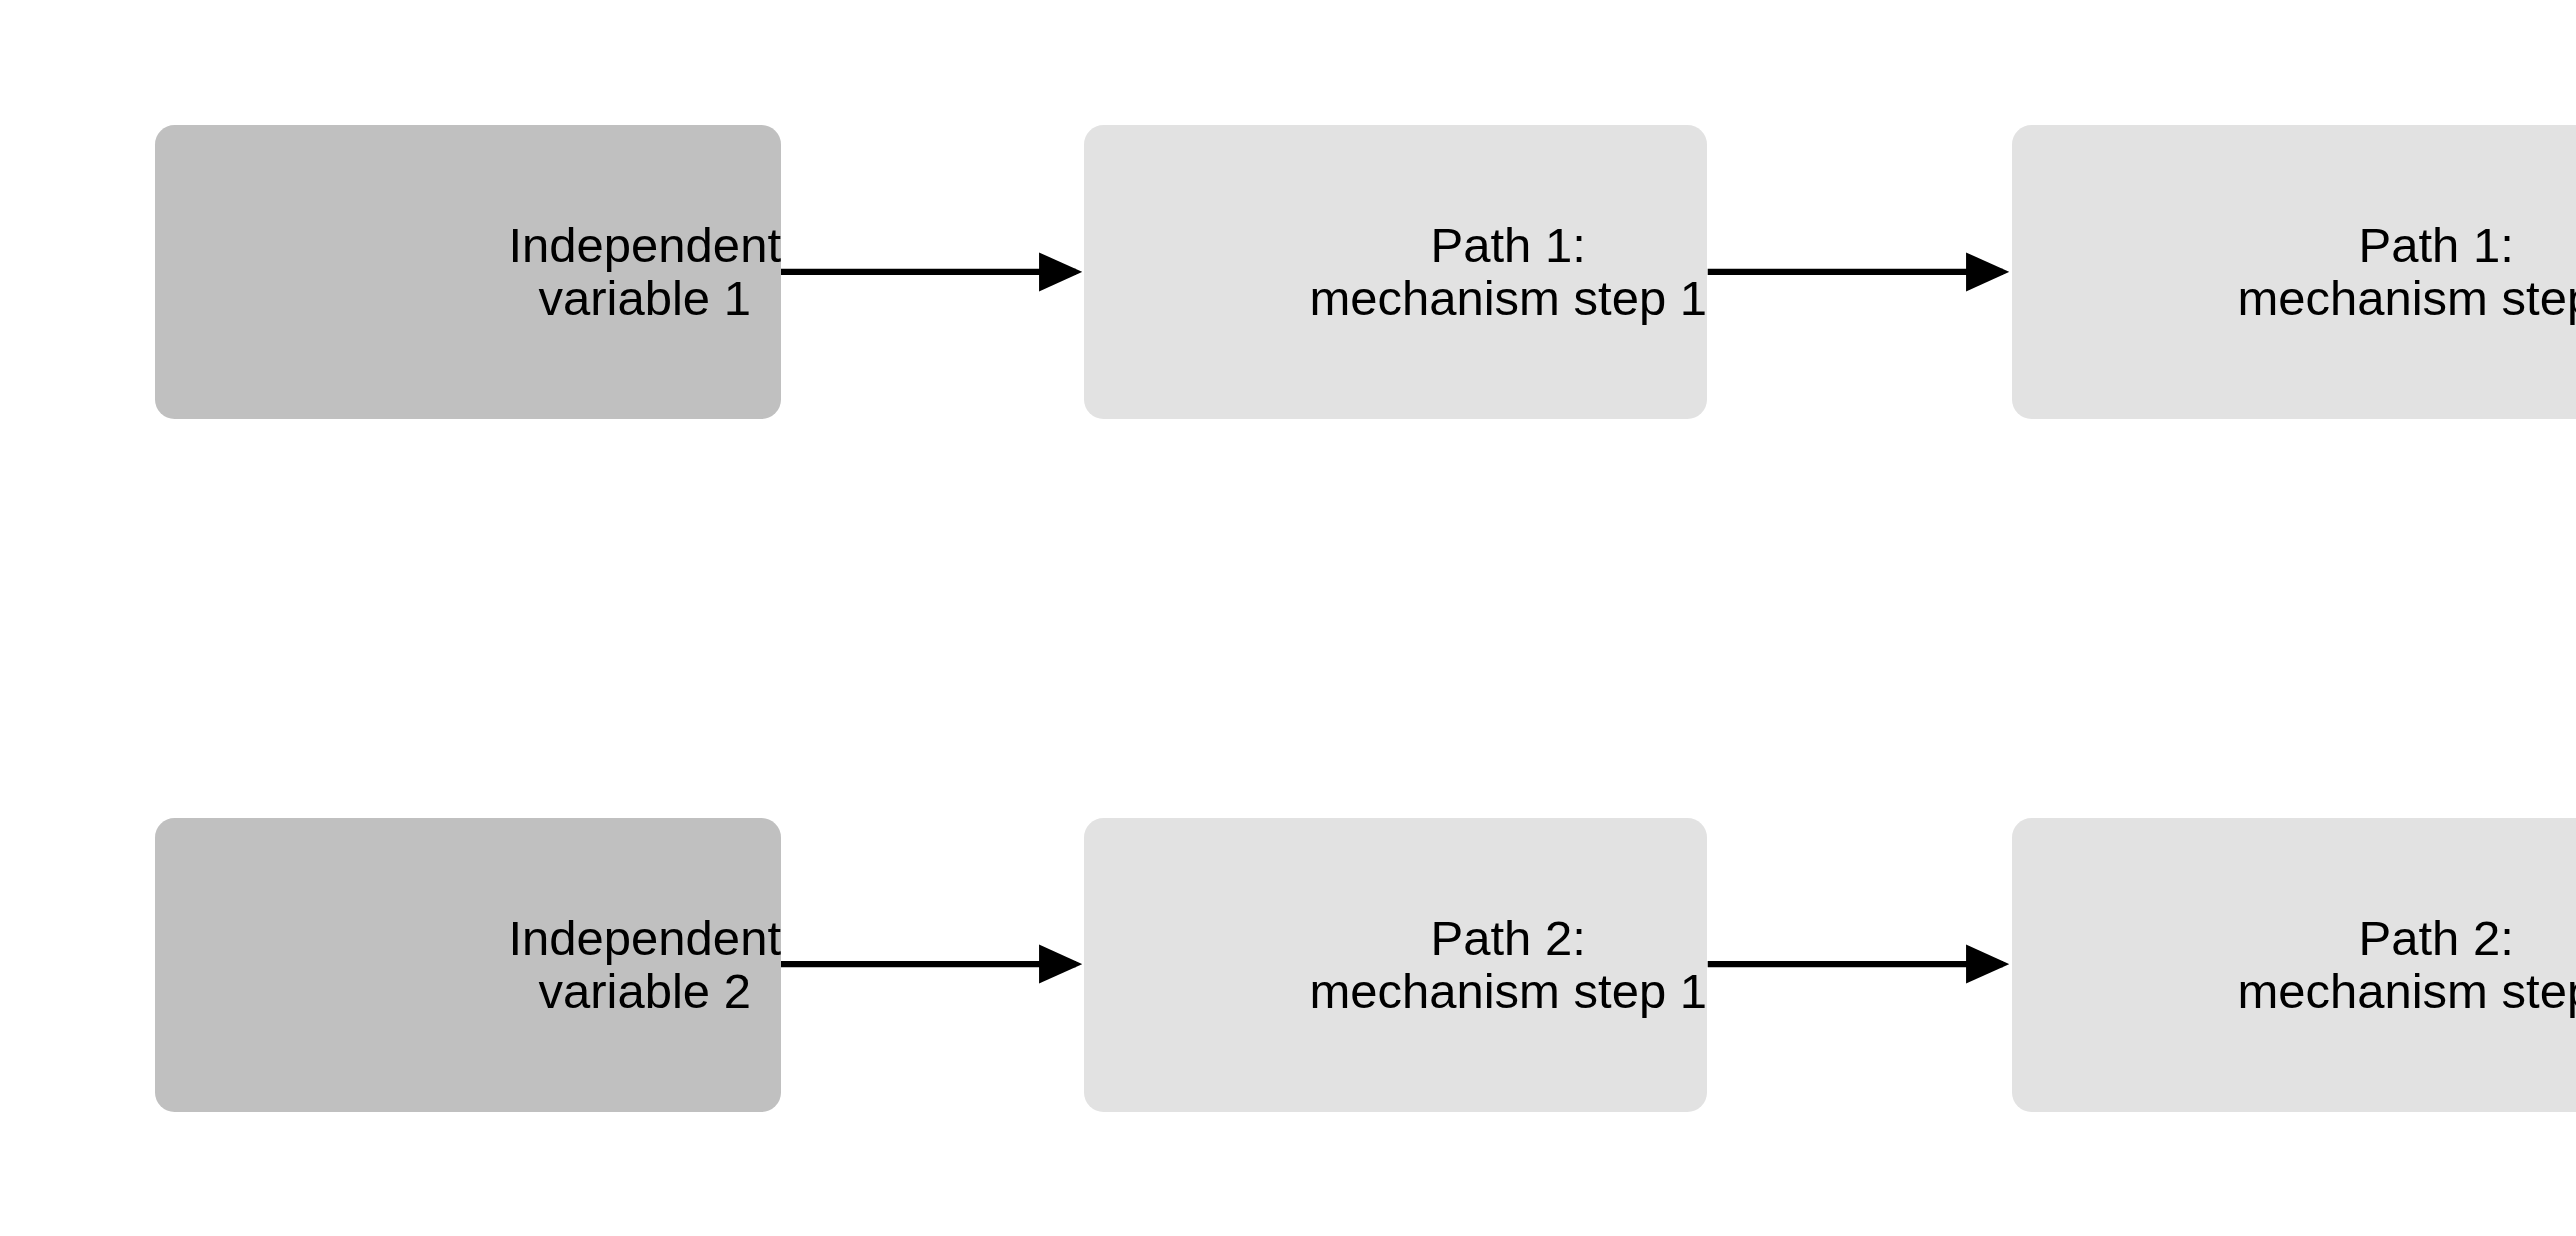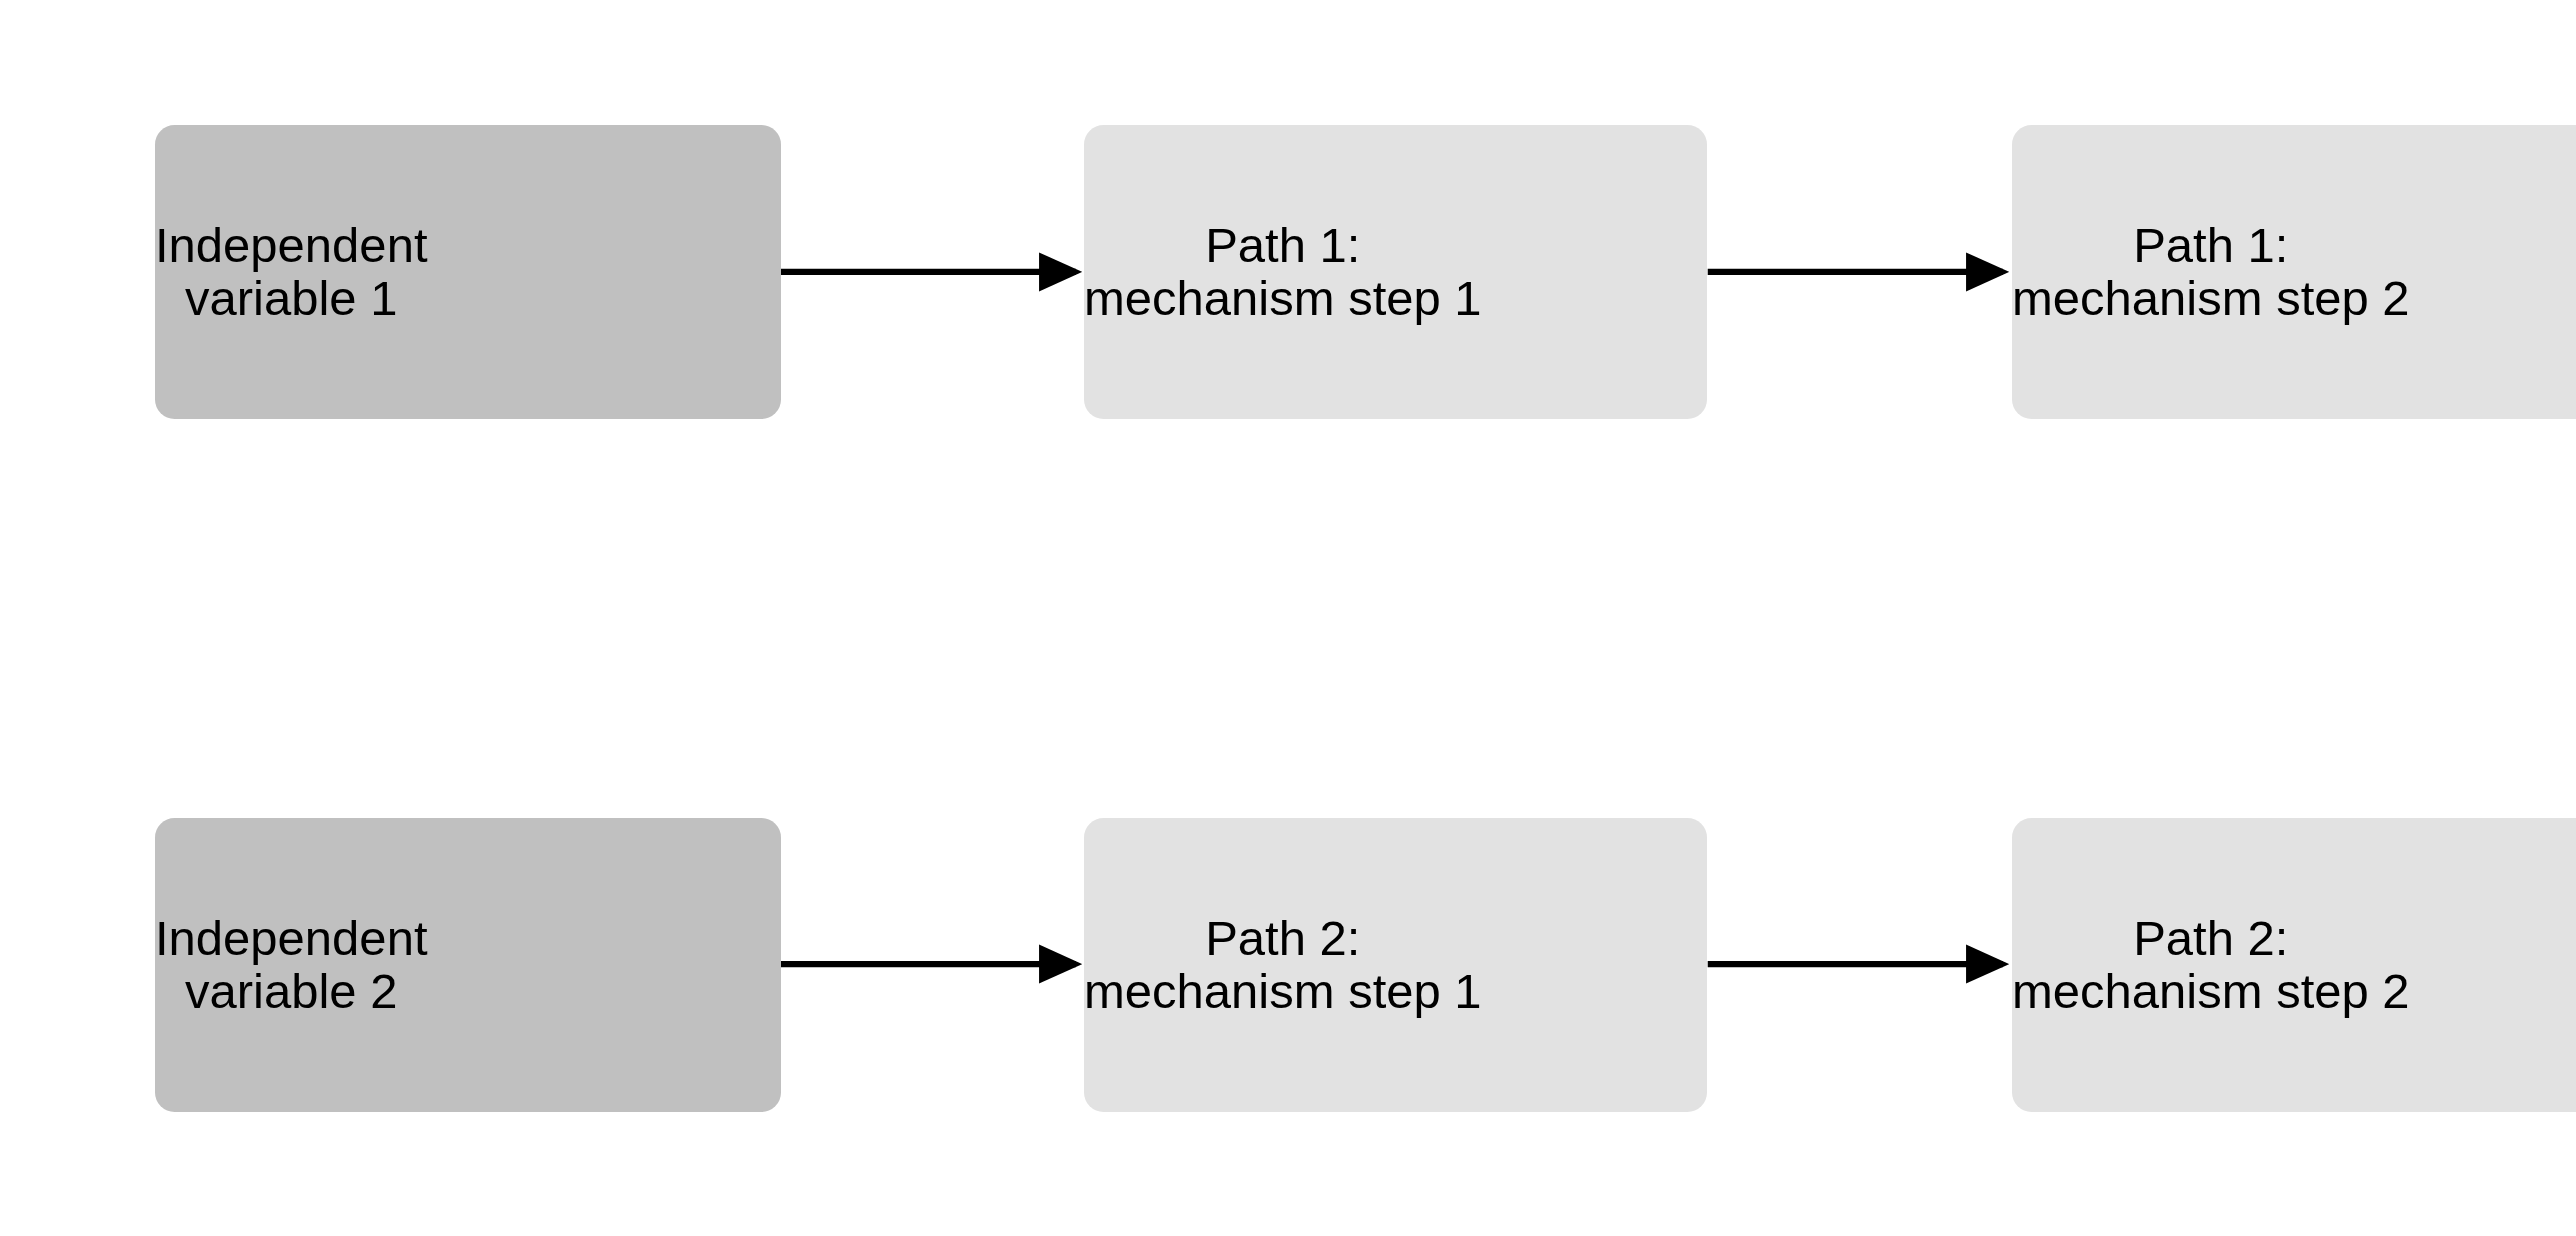--- a/index.html
+++ b/index.html
@@ -29,21 +29,21 @@
     stroke-width: 12;
   }
   .edges-layer .arrowhead-path {
     fill: var(--arrow-color, #000000);
   }
   .node {
     position: absolute;
     border-radius: 19.6px;
     display: flex;
     align-items: center;
-    justify-content: flex-start;
+    justify-content: flex-end;
     box-sizing: border-box;
   }
   .node.variable { background: var(--variable-fill, #c0c0c0); }
   .node.mechanism { background: var(--mechanism-fill, #e2e2e2); }
   .node-label {
     white-space: pre-line;
     text-align: center;
     font-size: 49px;
     line-height: 1.08;
     color: var(--text-color, #000000);

